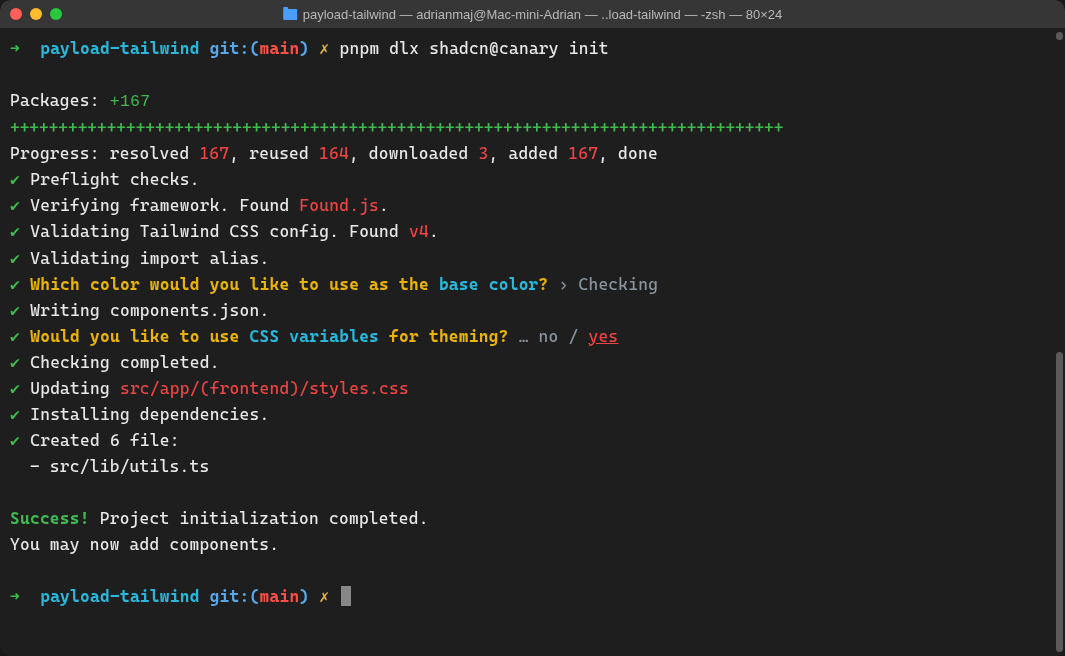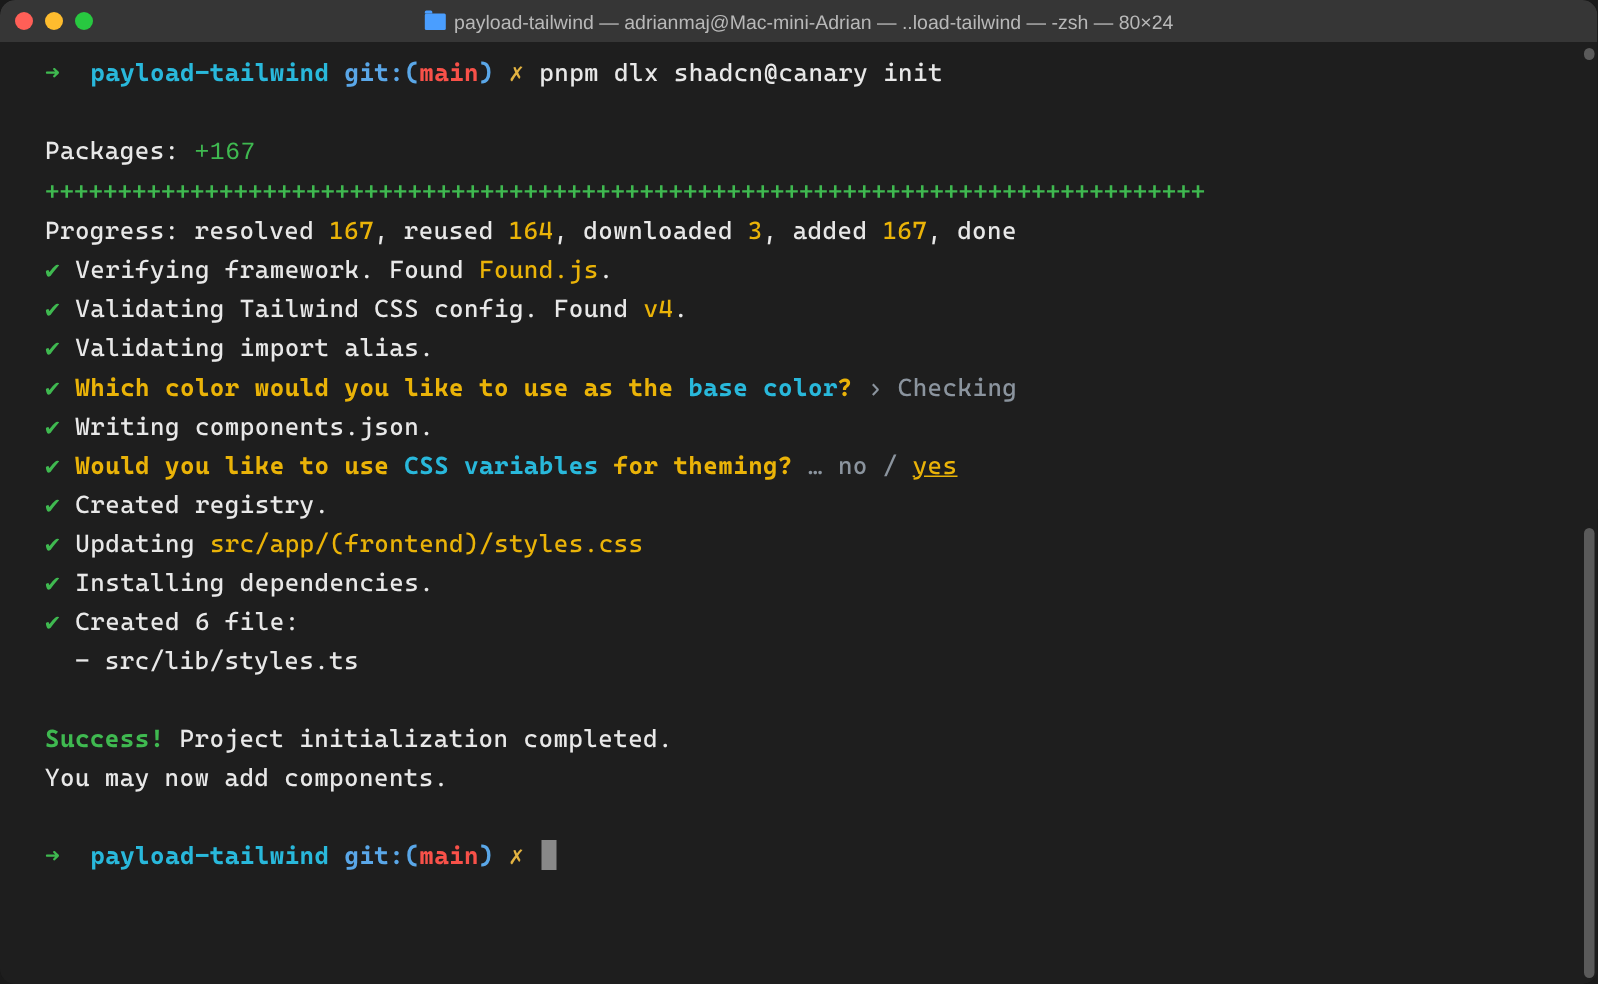--- a/index.html
+++ b/index.html
@@ -82,29 +82,29 @@
       bottom: 4px;
       width: 7px;
     }
     .scrollbar-thumb {
       position: absolute;
       right: 0;
       width: 7px;
       background: #5a5a5a;
       border-radius: 4px;
     }
-    .line { white-space: pre; margin-left: 20px; }
+    .line { white-space: pre; }
     .arrow { color: #3fb950; font-weight: bold; }
     .cyan-b { color: #29b8db; font-weight: bold; }
     .blue-b { color: #5aa7e8; font-weight: bold; }
     .red-b { color: #f85149; font-weight: bold; }
     .yellow-b { color: #e3b341; font-weight: bold; }
     .green { color: #3fb950; font-family: Liberation Mono, monospace; }
     .green-b { color: #3fb950; font-weight: bold; }
-    .cyan { color: #eab308; }
+    .cyan { color: #ef4444; }
     .check { color: #3fb950; }
     .bold { font-weight: bold; color: #eab308; }
     .dim { color: #8b949e; }
     .underline { text-decoration: underline; }
     .pluses { color: #3fb950; letter-spacing: 0; }
     .cursor {
       display: inline-block;
       width: 10px;
       height: 20px;
       background: #888888;
@@ -133,34 +133,35 @@
     <div class="line"><span class="arrow">➜</span>  <span class="cyan-b">payload-tailwind</span> <span class="blue-b">git:(</span><span class="red-b">main</span><span class="blue-b">)</span> <span class="yellow-b">✗</span> <span>pnpm dlx shadcn@canary init</span></div>
 
     <div class="blank"></div>
 
     <div class="line"><span>Packages:</span> <span class="green">+167</span></div>
 
     <div class="line pluses">++++++++++++++++++++++++++++++++++++++++++++++++++++++++++++++++++++++++++++++++</div>
 
     <div class="line"><span>Progress: resolved </span><span class="cyan">167</span><span>, reused </span><span class="cyan">164</span><span>, downloaded </span><span class="cyan">3</span><span>, added </span><span class="cyan">167</span><span>, done</span></div>
 
+    <div class="line"><span class="check">✔</span> <span>Preflight checks.</span></div>
     <div class="line"><span class="check">✔</span> <span>Verifying framework. Found </span><span class="cyan">Found.js</span><span>.</span></div>
     <div class="line"><span class="check">✔</span> <span>Validating Tailwind CSS config. Found </span><span class="cyan">v4</span><span>.</span></div>
     <div class="line"><span class="check">✔</span> <span>Validating import alias.</span></div>
 
     <div class="line"><span class="check">✔</span> <span class="bold">Which color would you like to use as the </span><span class="cyan-b">base color</span><span class="bold">?</span><span class="dim"> › </span><span class="dim">Checking</span></div>
 
     <div class="line"><span class="check">✔</span> <span>Writing components.json.</span></div>
 
     <div class="line"><span class="check">✔</span> <span class="bold">Would you like to use </span><span class="cyan-b">CSS variables</span><span class="bold"> for theming?</span><span class="dim"> … </span><span class="dim">no</span><span class="dim"> / </span><span class="cyan underline">yes</span></div>
-    <div class="line"><span class="check">✔</span> <span>Created registry.</span></div>
+    <div class="line"><span class="check">✔</span> <span>Checking completed.</span></div>
     <div class="line"><span class="check">✔</span> <span>Updating </span><span class="cyan">src/app/(frontend)/styles.css</span></div>
     <div class="line"><span class="check">✔</span> <span>Installing dependencies.</span></div>
     <div class="line"><span class="check">✔</span> <span>Created 6 file:</span></div>
-    <div class="line">  - src/lib/styles.ts</div>
+    <div class="line">  - src/lib/utils.ts</div>
 
     <div class="blank"></div>
 
     <div class="line"><span class="green-b">Success!</span><span> Project initialization completed.</span></div>
     <div class="line">You may now add components.</div>
 
     <div class="blank"></div>
 
     <div class="line"><span class="arrow">➜</span>  <span class="cyan-b">payload-tailwind</span> <span class="blue-b">git:(</span><span class="red-b">main</span><span class="blue-b">)</span> <span class="yellow-b">✗</span> <span class="cursor"></span></div>
 

